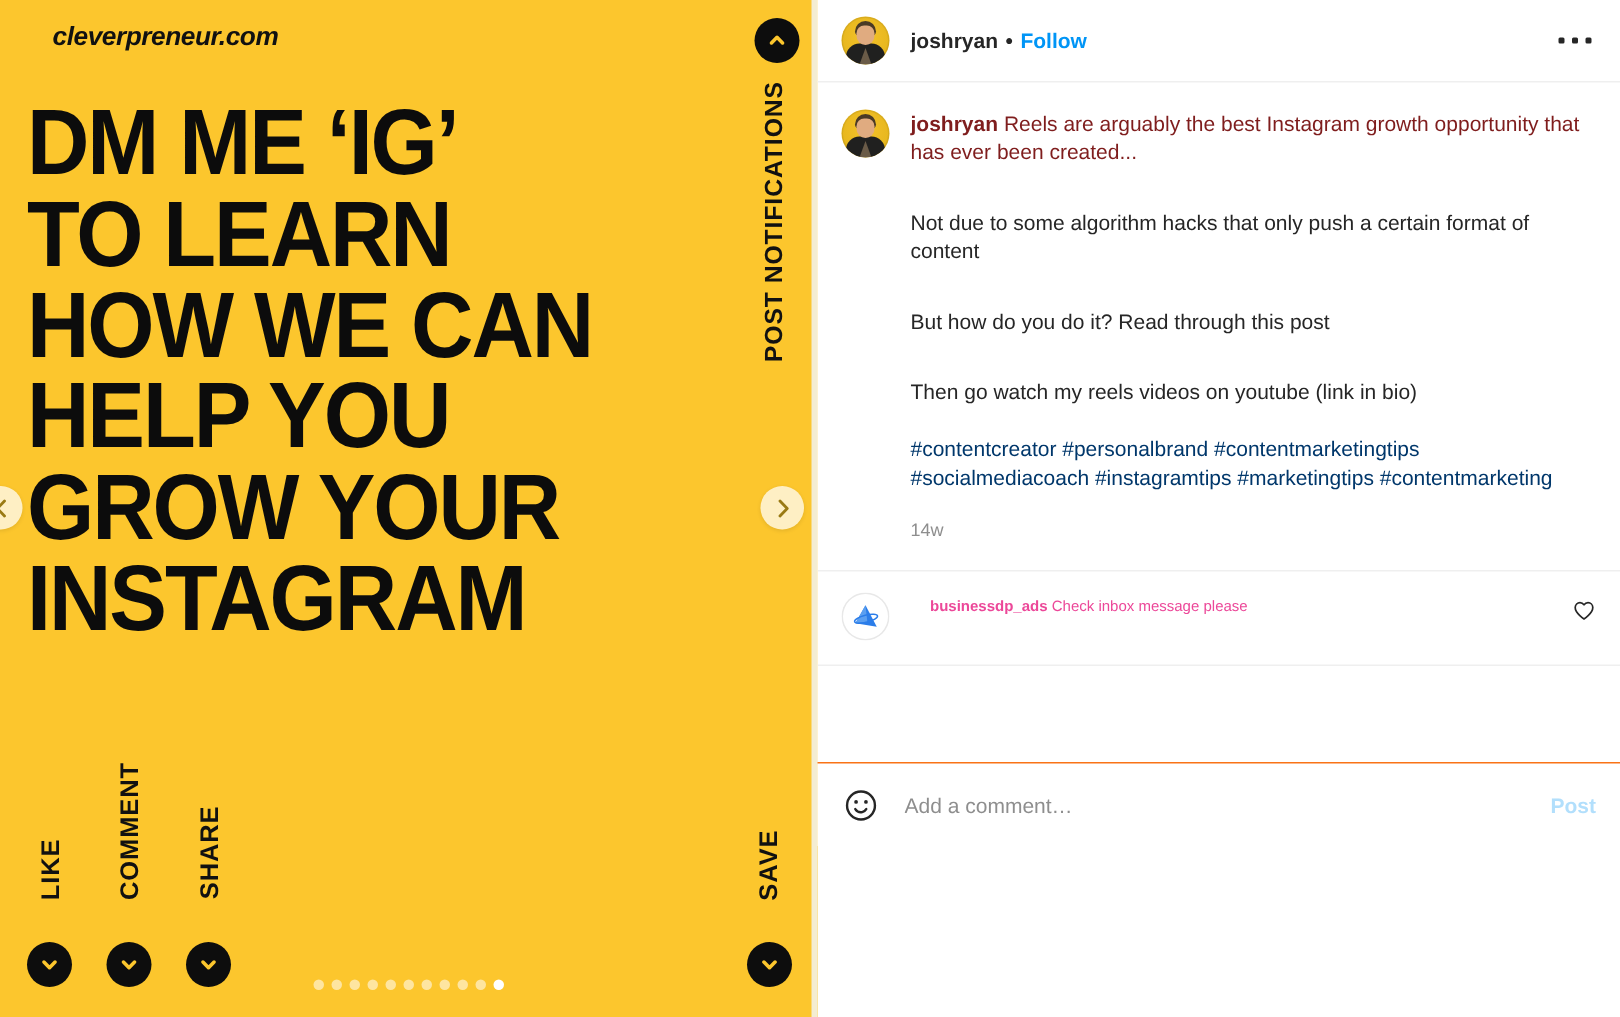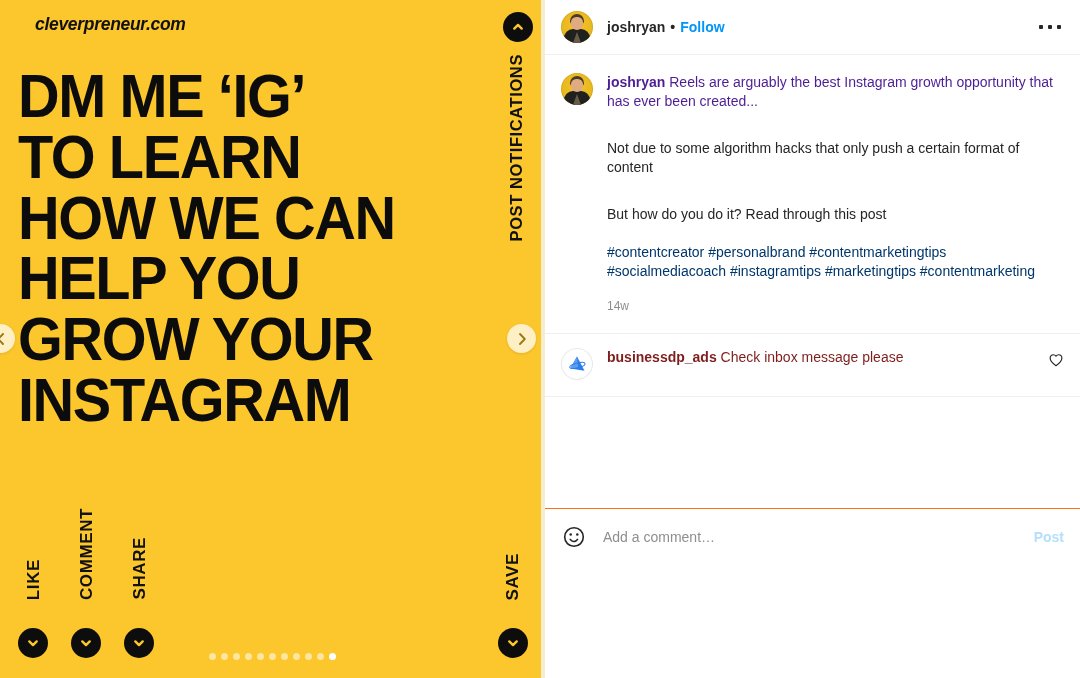--- a/index.html
+++ b/index.html
@@ -158,41 +158,41 @@
     flex: 1 1 auto;
     overflow: hidden;
     display: flex; flex-direction: column;
   }
 
   #caption-block {
     display: flex; padding: 18px 16px 0 16px;
   }
   #caption-col { margin-left: 14px; flex: 1 1 auto; padding-right: 8px; }
   .cap-text {
-    font-size: 14px; line-height: 19px; color: #4c1d95;
+    font-size: 14px; line-height: 19px; color: #7f1d1d;
     word-wrap: break-word;
   }
   .cap-text b { font-weight: bold; }
   .cap-p { margin-top: 28px; font-size: 14px; line-height: 19px; color: #262626; }
   #hashtags {
     margin-top: 19px;
     font-size: 14px; line-height: 19px; color: #00376b;
   }
   #cap-time {
     margin-top: 18px; margin-bottom: 20px;
     font-size: 12px; color: #8e8e8e;
   }
 
   #comment-list { border-top: 1px solid #efefef; }
   .comment-row {
     display: flex; align-items: flex-start;
     padding: 14px 16px 16px 16px;
     border-bottom: 1px solid #efefef;
   }
-  .comment-body { margin-left: 14px; flex: 1 1 auto; font-size: 14px; line-height: 19px; color:#7f1d1d; }
+  .comment-body { margin-left: 27px; flex: 1 1 auto; font-size: 10px; line-height: 19px; color:#ec4899; }
   .comment-body b { font-weight: bold; }
   .cmt-like { margin-left: auto; padding-top: 4px; flex: 0 0 auto; }
 
   #actions {
     padding: 6px 14px 0 14px;
   }
   #action-icons {
     display: flex; align-items: center; height: 42px;
   }
   .act { width: 40px; height: 40px; display:flex; align-items:center; justify-content:center; }
@@ -333,20 +333,21 @@
           <span class="hair"></span>
           <span class="face"></span>
         </div>
         <div id="caption-col">
           <div class="cap-text">
             <b>joshryan</b>
             <span>Reels are arguably the best Instagram growth opportunity that has ever been created...</span>
           </div>
           <div class="cap-p">Not due to some algorithm hacks that only push a certain format of content</div>
           <div class="cap-p">But how do you do it? Read through this post</div>
+          <div class="cap-p">Then go watch my reels videos on youtube (link in bio)</div>
           <div id="hashtags" style="color: rgb(0, 55, 107);">#contentcreator #personalbrand #contentmarketingtips #socialmediacoach #instagramtips #marketingtips #contentmarketing</div>
           <div id="cap-time">14w</div>
         </div>
       </div>
 
       <div id="comment-list">
         <div class="comment-row">
           <div class="avatar av-biz">
             <svg class="tri" viewBox="0 0 24 24" aria-hidden="true">
               <path d="M12 2 L22 21 L3 18 Z" fill="#2b7de9"></path>

